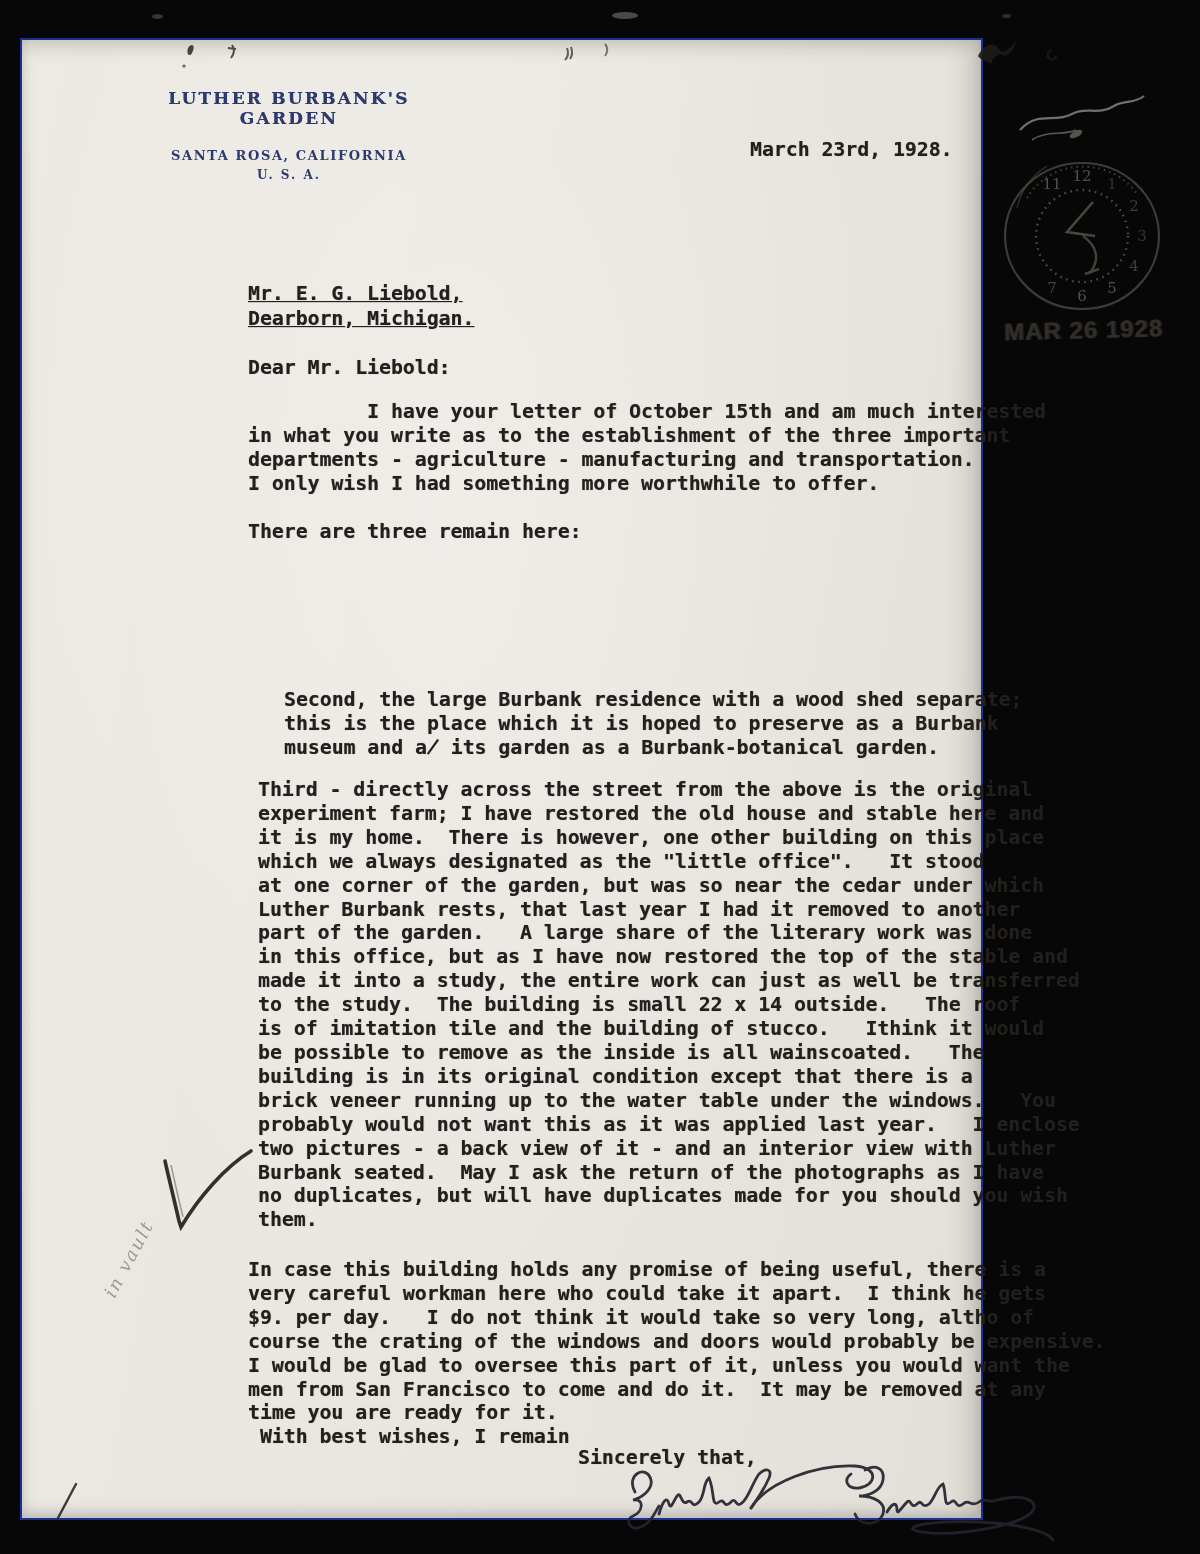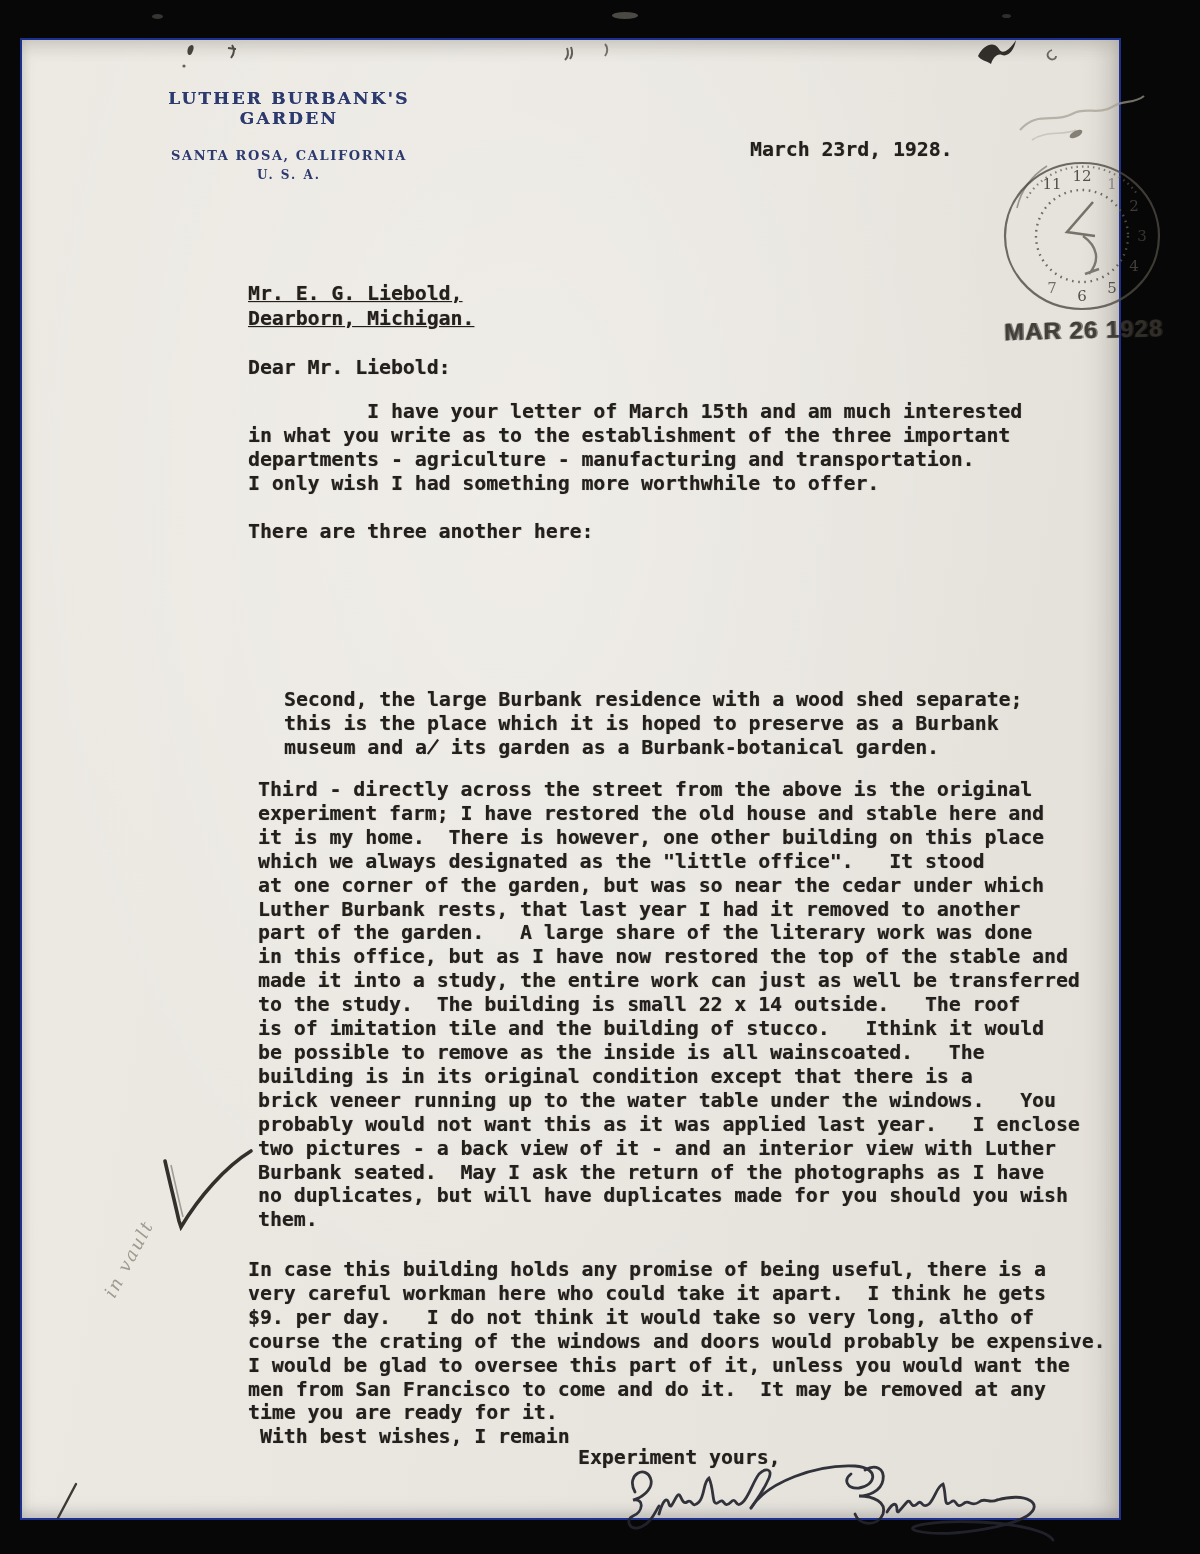--- a/index.html
+++ b/index.html
@@ -1,17 +1,17 @@
 <!DOCTYPE html>
 <html><head>
 <meta charset="utf-8">
 <style>
   html,body{margin:0;padding:0;background:#070707;width:1200px;height:1554px;position:relative;overflow:hidden;}
   .paper{
-    position:absolute;left:20px;top:38px;width:1101px;height:1482px;
+    position:absolute;left:20px;top:38px;width:963px;height:1482px;
     background:
       radial-gradient(ellipse at 45% 30%, rgba(255,255,255,.25), rgba(255,255,255,0) 60%),
       linear-gradient(100deg,#edeae4 0%, #e9e6e0 55%, #e3e0d9 100%);
     border:2px solid #1d2f8f;
     box-shadow: inset -14px 0 22px rgba(110,105,95,.22), inset 0 8px 14px rgba(110,105,95,.15), inset 0 -6px 10px rgba(90,90,110,.18);
     box-sizing:border-box;
   }
   .typed{
     position:absolute;
     font-family:"DejaVu Sans Mono",monospace;
@@ -88,25 +88,25 @@
     <path d="M96,54 L70,84 L98,88" stroke="#5a564c" stroke-width="2.6" fill="none" opacity=".8"></path>
     <path d="M86,88 C100,98 104,112 92,126 M88,126 L102,121" stroke="#5a564c" stroke-width="2.4" fill="none" opacity=".75"></path>
   </svg>
 
   <div class="received-stamp">MAR 26 1928</div>
 
   <div class="typed" style="left:226px;top:242px;line-height:24.5px;text-decoration:underline;"><span>Mr. E. G. Liebold,</span><br><span>Dearborn, Michigan.</span></div>
 
   <div class="typed" style="left:226px;top:316px;">Dear Mr. Liebold:</div>
 
-  <div class="typed" style="left:226px;top:360px;">          I have your letter of March 15th and am much interested
+  <div class="typed" style="left:226px;top:360px;">          I have your letter of October 15th and am much interested
 in what you write as to the establishment of the three important
 departments - agriculture - manufacturing and transportation.
 I only wish I had something more worthwhile to offer.</div>
-  <div class="typed" style="left:226px;top:480px;">There are three another here:</div>
+  <div class="typed" style="left:226px;top:480px;">There are three remain here:</div>
   <div class="typed" style="left:226px;top:648px;margin-left:36px;">Second, the large Burbank residence with a wood shed separate;
 this is the place which it is hoped to preserve as a Burbank
 museum and a̸ its garden as a Burbank-botanical garden.</div>
   <div class="typed" style="left:236px;top:738px;">Third - directly across the street from the above is the original
 experiment farm; I have restored the old house and stable here and
 it is my home.  There is however, one other building on this place
 which we always designated as the "little office".   It stood
 at one corner of the garden, but was so near the cedar under which
 Luther Burbank rests, that last year I had it removed to another
 part of the garden.   A large share of the literary work was done
@@ -131,21 +131,21 @@
 time you are ready for it.
  With best wishes, I remain</div>
 
   <svg style="left:125px;top:1105px;width:120px;height:130px;">
     <path d="M18,16 C22,34 28,58 32,76 L34,82 C52,52 78,22 104,6" stroke="#23201c" stroke-width="3.6" fill="none" stroke-linecap="round" opacity=".92"></path>
     <path d="M24,20 C28,38 32,56 36,72" stroke="#55504a" stroke-width="1.6" fill="none" opacity=".5"></path>
   </svg>
 
   <div class="pencil-note">in vault</div>
 
-  <div class="typed" style="left:556px;top:1406px;">Experiment yours,</div>
+  <div class="typed" style="left:556px;top:1406px;">Sincerely that,</div>
 
   <svg role="img" style="left:585px;top:1412px;width:450px;height:95px;" viewBox="0 0 450 95" aria-label="Elizabeth Burbank">
     <g stroke="#23242e" stroke-width="2.8" fill="none" stroke-linecap="round" opacity=".92">
       <path d="M28,40 C18,22 40,12 44,28 C46,38 34,46 26,48 C38,46 36,60 26,64 C18,67 22,80 34,75 C44,71 48,60 52,54"></path>
       <path d="M52,62 C56,48 60,44 62,52 C64,58 66,50 70,44 C74,38 74,54 80,50 C86,46 84,58 92,50 C98,44 96,30 102,26 C108,40 104,56 112,50 C118,45 116,58 124,50 C130,44 128,58 136,50 C142,44 146,30 152,22 C158,16 166,16 162,26 C156,40 148,50 144,56"></path>
       <path d="M144,56 C160,30 210,12 248,14 C274,16 268,34 252,36 C240,37 236,28 244,22"></path>
       <path d="M258,18 C268,12 278,16 276,28 C274,40 260,44 252,44 C266,44 280,50 276,62 C271,75 252,74 248,62"></path>
       <path d="M280,60 C286,50 290,50 290,58 C290,64 296,54 300,50 C304,46 304,58 310,52 C316,46 314,58 322,52 C328,46 330,34 336,32 C340,44 336,56 344,50 C350,45 348,58 356,52 C362,46 364,56 372,50 C378,45 382,52 390,48"></path>
       <path d="M390,48 C420,40 438,52 420,64 C400,76 338,86 310,79 C292,74 332,68 372,70 C412,72 440,79 446,88"></path>
     </g>

